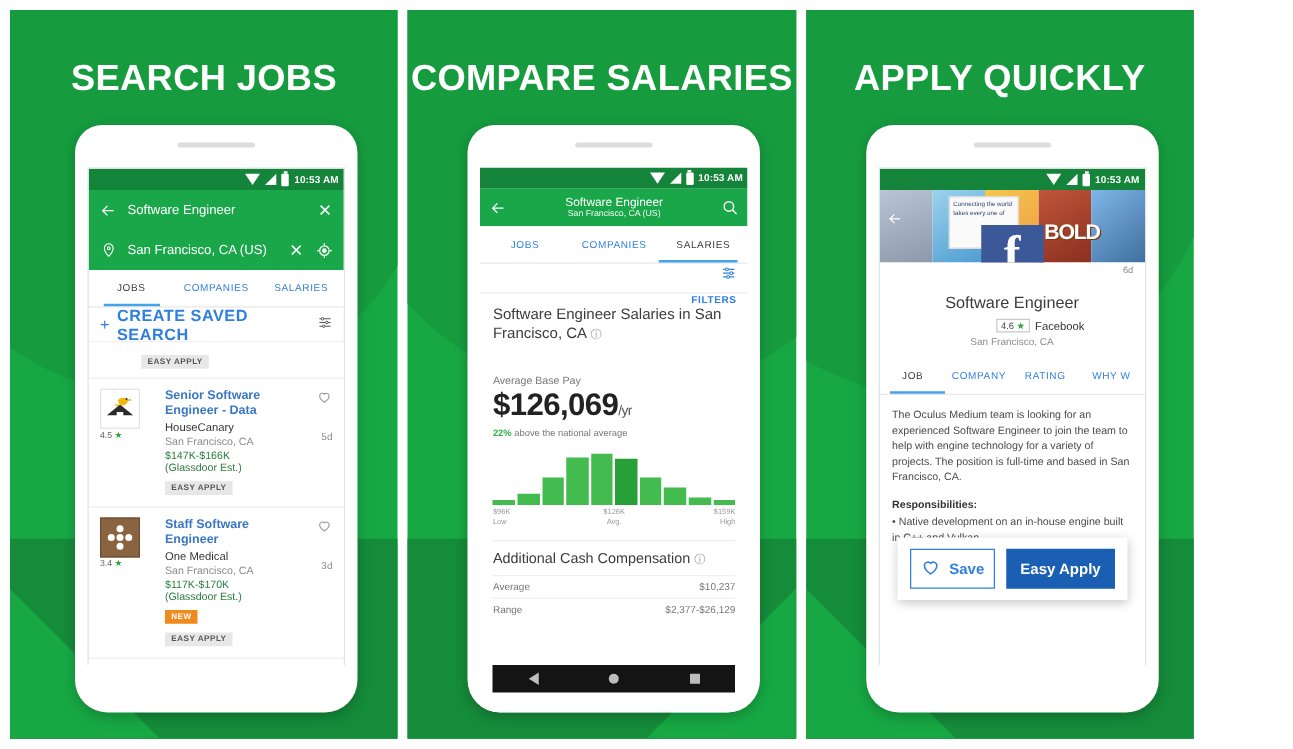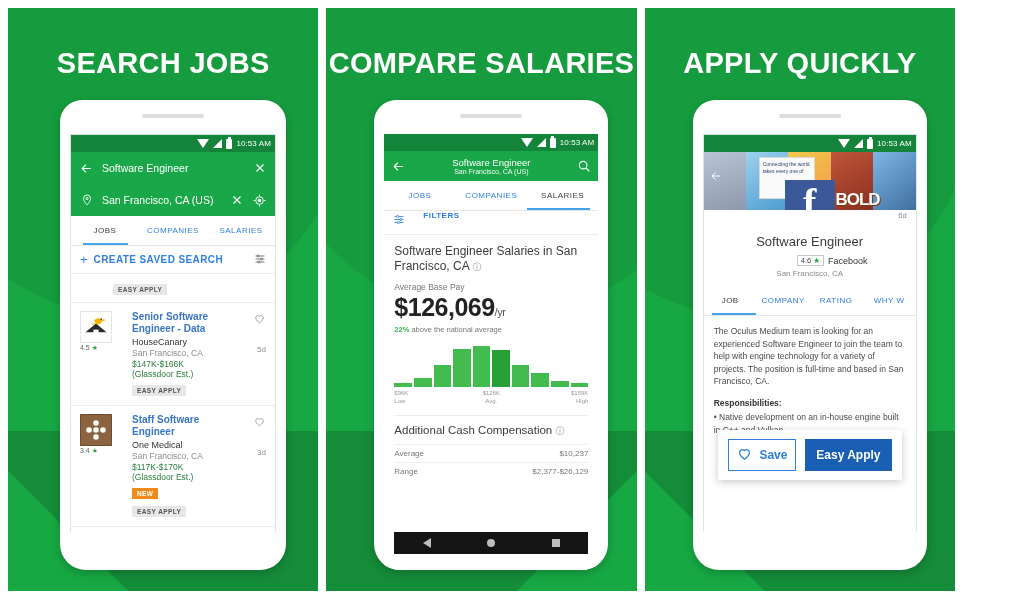--- a/index.html
+++ b/index.html
@@ -84,21 +84,21 @@
   .statusbar {
     height: 17px; background: #14843a;
     display: flex; align-items: center; justify-content: flex-end;
     padding-right: 4px; gap: 4px;
   }
   .statusbar .si { display: inline-block; }
   .wifi-ico { width: 0; height: 0; border-left: 6px solid transparent; border-right: 6px solid transparent; border-top: 9px solid #fff; }
   .signal-ico { width: 0; height: 0; border-left: 9px solid transparent; border-bottom: 9px solid #fff; }
   .batt-ico { width: 6px; height: 10px; background: #fff; border-radius: 1px; position: relative; }
   .batt-ico:before { content:""; position:absolute; top:-2px; left:1.5px; width:3px; height:2px; background:#fff; }
-  .clock { color: #ffffff; font-size: 8px; letter-spacing: 0.1px; }
+  .clock { color: #ffffff; font-size: 8px; letter-spacing: 0.1px; font-weight: bold; }
 
   
   .greenbar { background: #1aa74a; padding: 0; }
   .search-row {
     display: flex; align-items: center;
     height: 32px; padding: 0 8px; gap: 8px;
     color: #ffffff;
   }
   .search-row .txt { flex: 1; font-size: 10.5px; color: #ffffff; }
   .ico-btn { width: 15px; height: 15px; display:flex; align-items:center; justify-content:center; color:#fff; flex-shrink:0; }
@@ -116,21 +116,21 @@
   .tabbar .tab.active { color: #3b3b3b; }
   .tab-underline { position: absolute; bottom: 0; height: 2.5px; background: #45a3ea; }
 
   .saved-search {
     display: flex; align-items: center;
     height: 28px; padding: 0 9px;
     border-bottom: 1px solid #ededed;
     gap: 6px;
   }
   .saved-search .plus { color: #2f7fe0; font-size: 13px; line-height: 1; }
-  .saved-search .lbl { color: #2f7fe0; font-size: 10px; font-weight: bold; letter-spacing: 0.4px; flex: 1; }
+  .saved-search .lbl { color: #2f7fe0; font-size: 13px; font-weight: bold; letter-spacing: 0.4px; flex: 1; }
   .filter-ico { color: #555; }
 
   .joblist { background: #ffffff; }
   .job-partial { padding: 4px 9px 6px 42px; border-bottom: 1px solid #ededed; }
   .job-card {
     display: flex; padding: 8px 9px 8px 9px; gap: 20px;
     border-bottom: 1px solid #ededed;
   }
   .logo-wrap { width: 32px; flex-shrink: 0; }
   .logo-box {
@@ -165,28 +165,29 @@
 
   
   .sal-header {
     background: #1aa74a; height: 30px;
     display: flex; align-items: center; padding: 0 7px; gap: 7px;
   }
   .sal-header .titles { flex: 1; text-align: center; color: #fff; }
   .sal-header .t1 { font-size: 9.5px; }
   .sal-header .t2 { font-size: 7px; opacity: .95; }
   .filters-row {
-    display: flex; align-items: flex-start; gap: 18px;
+    display: flex; align-items: flex-end; gap: 6px;
     height: 24px; padding: 0 9px;
     border-bottom: 1px solid #ededed;
+    flex-direction: column;
   }
   .filters-row .lbl { color: #2f7fe0; font-size: 8px; font-weight: bold; letter-spacing: 0.5px; }
   .sal-body { padding: 9px 10px 0; }
   .sal-title { font-size: 12px; color: #3b3b3b; line-height: 15px; }
-  .sal-sub { font-size: 8.5px; color: #777; margin-top: 7px; }
+  .sal-sub { font-size: 8.5px; color: #777; margin-top: 24px; }
   .sal-amount { font-size: 25px; color: #222; font-weight: bold; margin-top: 1px; letter-spacing: -0.5px; }
   .sal-amount .per { font-size: 11px; font-weight: normal; color: #555; }
   .sal-nat { font-size: 7.5px; color: #777; margin-top: 3px; }
   .sal-nat b { color: #35b34a; }
 
   .histogram { display: flex; align-items: flex-end; gap: 2px; height: 46px; margin-top: 7px; }
   .histogram .bar { flex: 1; background: #43bb4f; }
   .histogram .bar.hl { background: #27a03a; }
   .hist-labels { display: flex; margin-top: 2px; position: relative; height: 18px; }
   .hist-lab { position: absolute; font-size: 6px; color: #999; line-height: 8px; }
@@ -206,21 +207,21 @@
   
   .collage { height: 58px; position: relative; overflow: hidden; display: flex; }
   .collage .cell { flex: 1; }
   .collage .quote {
     position: absolute; left: 55px; top: 5px;
     width: 56px; height: 42px; background: #fafafa;
     border: 1px solid #d9d9d9; font-size: 5px; color: #2c3e6b;
     padding: 3px; line-height: 6.5px;
   }
   .collage .bold-word {
-    position: absolute; right: 36px; bottom: 0;
+    position: absolute; right: 36px; bottom: 14px;
     font-size: 17px; font-weight: bold; color: #ffffff;
     letter-spacing: -1px; text-shadow: 1px 1px 0 #7a3b10;
   }
   .collage .back-arrow { position: absolute; left: 6px; top: 16px; color: #fff; }
   .fb-logo {
     position: absolute; left: 50%; transform: translateX(-50%);
     top: 28px; width: 50px; height: 50px;
     background: #3b5998; color: #fff;
     font-family: "Liberation Serif", serif;
     font-size: 40px; font-weight: bold; line-height: 46px;

